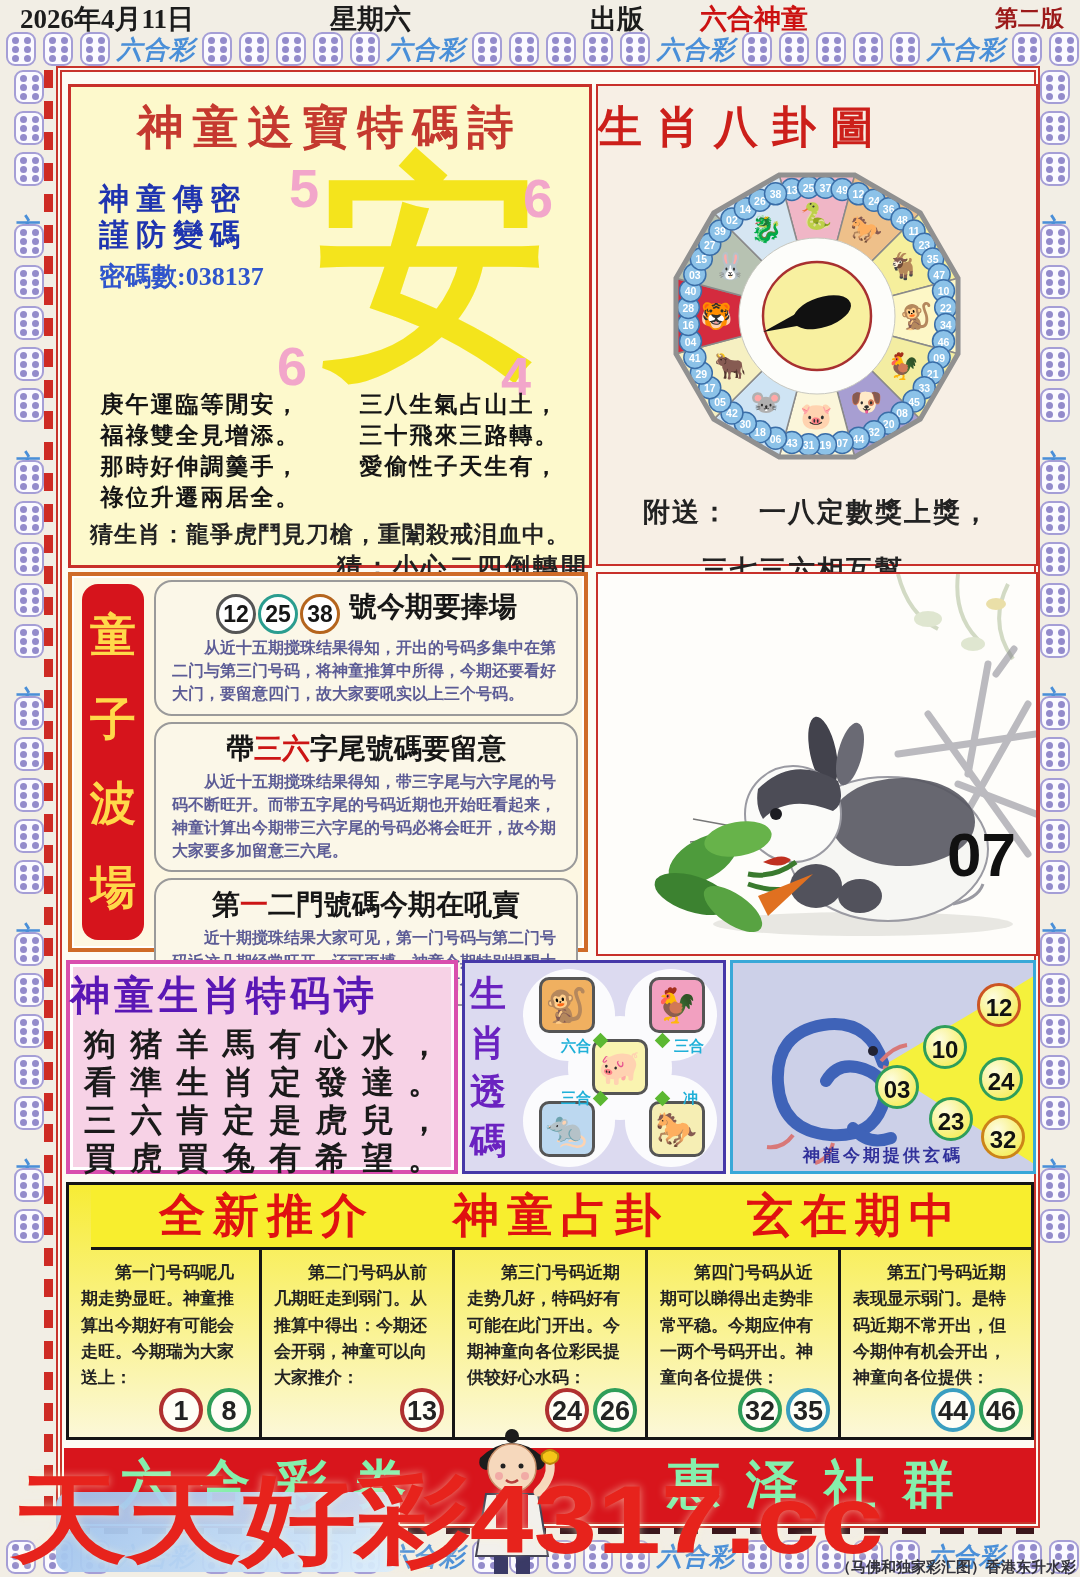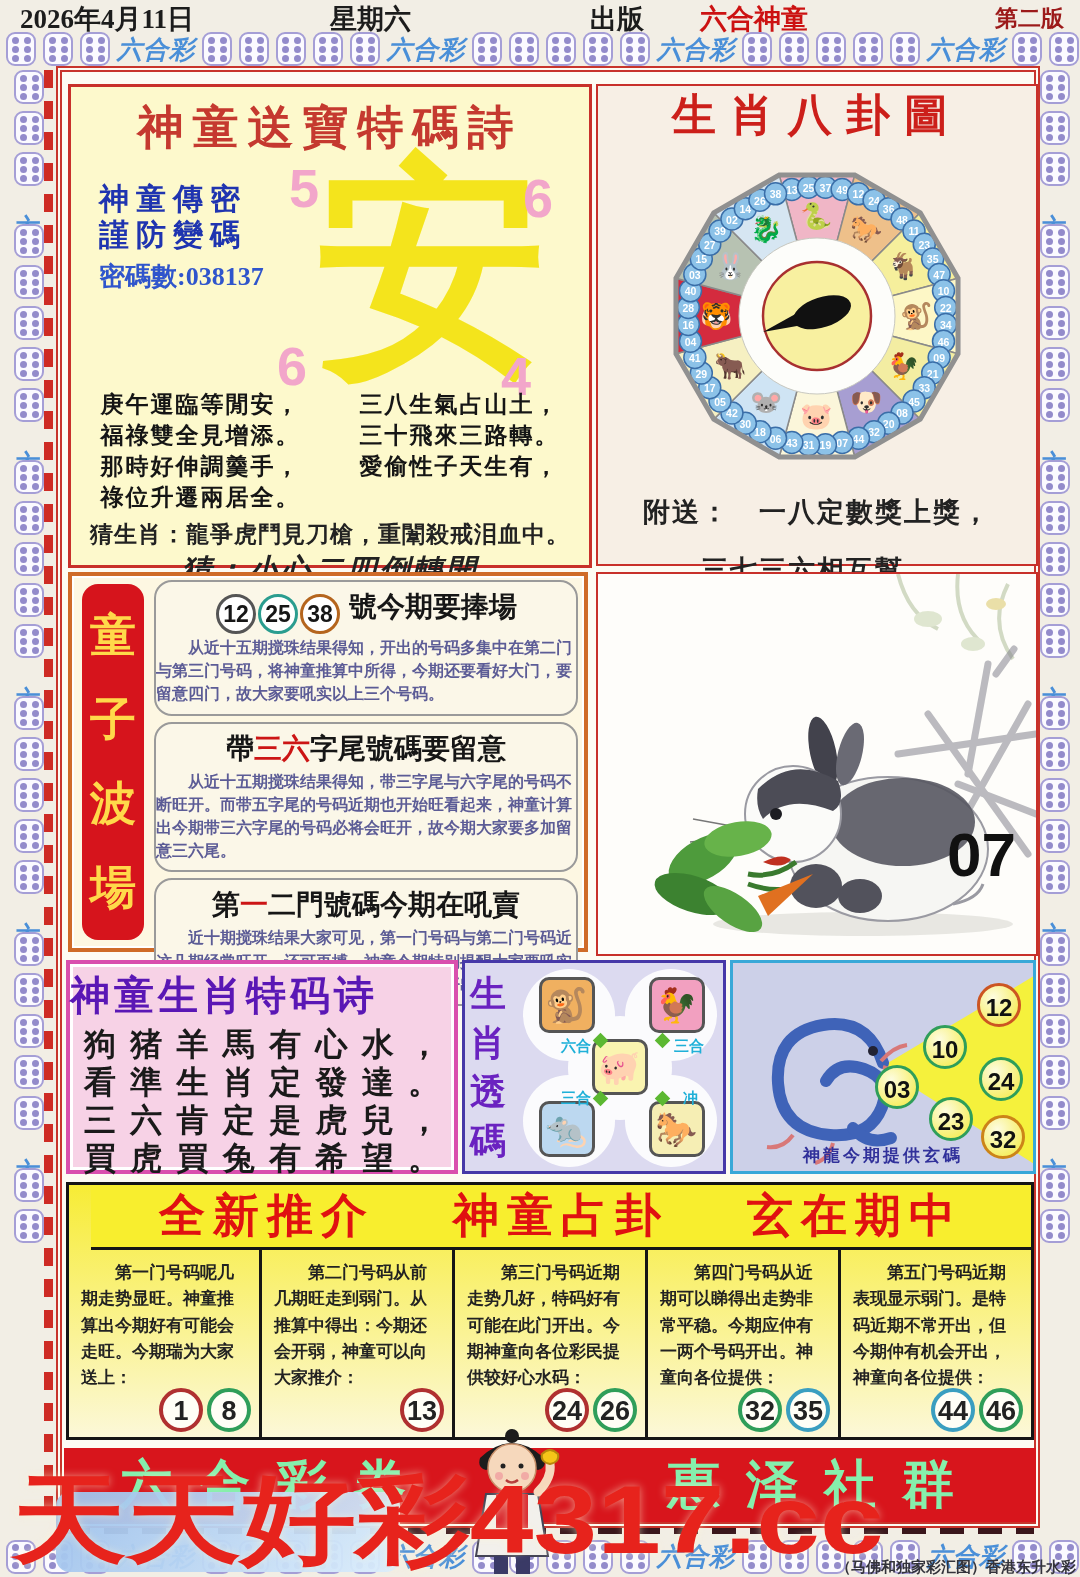--- a/index.html
+++ b/index.html
@@ -48,39 +48,39 @@
   .t-sub1{position:absolute;left:28px;top:92px;color:#1f34b0;font-weight:bold;font-size:30px;letter-spacing:7px;}
   .t-sub2{position:absolute;left:28px;top:128px;color:#1f34b0;font-weight:bold;font-size:30px;letter-spacing:7px;}
   .t-code{position:absolute;left:28px;top:172px;color:#2f55cc;font-weight:bold;font-size:26px;}
   .t-big{position:absolute;left:210px;top:48px;width:300px;height:280px;color:#f4e41c;
          font-size:232px;font-weight:bold;line-height:272px;text-align:center;}
   .t-digit{position:absolute;color:#f2a6ca;font-size:54px;font-weight:bold;font-family:"Liberation Sans",sans-serif;}
   #td0{left:218px;top:70px;} #td1{left:452px;top:80px;} #td2{left:206px;top:248px;} #td3{left:430px;top:258px;}
   .t-poems{position:absolute;left:0;top:302px;width:100%;display:flex;}
   .t-col{flex:1;text-align:center;font-size:23px;font-weight:bold;line-height:31px;color:#151515;letter-spacing:2px;}
   .t-guess1{position:absolute;left:0;top:432px;width:100%;text-align:center;font-size:23px;font-weight:bold;letter-spacing:1px;}
-  .t-guess2{position:absolute;left:0;top:463px;width:100%;text-align:center;font-size:30px;font-weight:bold;letter-spacing:3px;font-style:italic;}
+  .t-guess2{position:absolute;left:0;top:463px;width:100%;text-align:right;font-size:25px;font-weight:bold;letter-spacing:3px;}
 
   
   #box-bagua{left:596px;top:84px;width:438px;height:478px;background:#f7efe5;border:2px solid #c8302a;z-index:1;}
-  .b-title{position:absolute;left:0;top:0;width:100%;text-align:center;color:#cc1f1a;
+  .b-title{position:absolute;left:0;top:12px;width:100%;color:#cc1f1a;
            font-size:44px;font-weight:bold;letter-spacing:14px;}
   #wheel{position:absolute;left:9px;top:78px;}
   .b-gift1{position:absolute;left:0;top:408px;width:100%;text-align:center;font-size:27px;font-weight:bold;letter-spacing:2px;}
   .b-gift2{position:absolute;left:0;top:429px;width:100%;text-align:center;font-size:27px;font-weight:bold;letter-spacing:2px;margin-top:37px;}
 
   
   #box-tongzi{left:68px;top:572px;width:520px;height:380px;background:#fdf7e2;border:4px solid #cf6b28;
               box-shadow:inset 0 0 0 2px #fff;z-index:1;box-sizing:border-box;}
   .tz-banner{position:absolute;left:10px;top:8px;width:62px;height:356px;background:#d6141c;border-radius:16px;
              display:flex;flex-direction:column;justify-content:space-around;align-items:center;padding:10px 0;box-sizing:border-box;}
   .tz-banner span{color:#ffd94a;font-size:46px;font-weight:bold;line-height:1;}
   .tz-cards{position:absolute;left:82px;top:4px;width:424px;height:364px;display:flex;flex-direction:column;
             justify-content:space-evenly;gap:6px;}
-  .tz-card{background:#fbf7e8;border:2px solid #9a9a9a;border-radius:18px;padding:6px 0 8px;}
+  .tz-card{background:#fbf7e8;border:2px solid #9a9a9a;border-radius:18px;padding:6px 16px 8px;}
   .tz-title{text-align:center;font-size:28px;font-weight:bold;color:#161616;
             font-family:"Liberation Sans",sans-serif;margin-bottom:2px;white-space:nowrap;}
   .tz-title .red{color:#cc1515;}
   .tz-num{display:inline-block;width:34px;height:34px;border-radius:50%;background:#fff;border:3px solid #555;
           font-size:23px;line-height:34px;text-align:center;vertical-align:-6px;margin:0 1px;
           font-family:"Liberation Sans",sans-serif;}
   .tz-body{font-size:16px;color:#5c5c96;font-weight:bold;line-height:1.45;text-indent:2em;}
 
   
   #box-rabbit{left:596px;top:572px;width:438px;height:380px;background:#fefdfa;border:2px solid #c8302a;z-index:1;overflow:hidden;}

